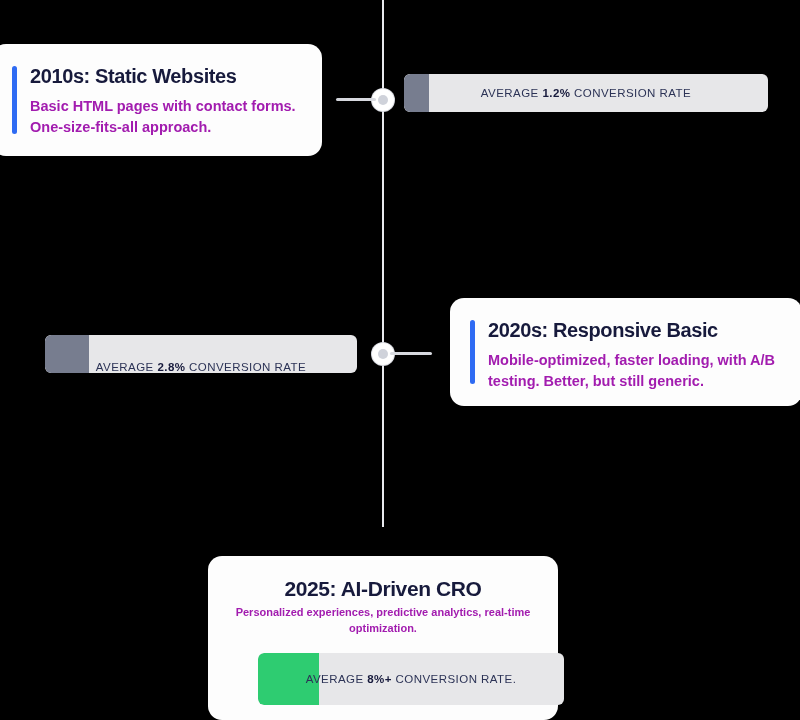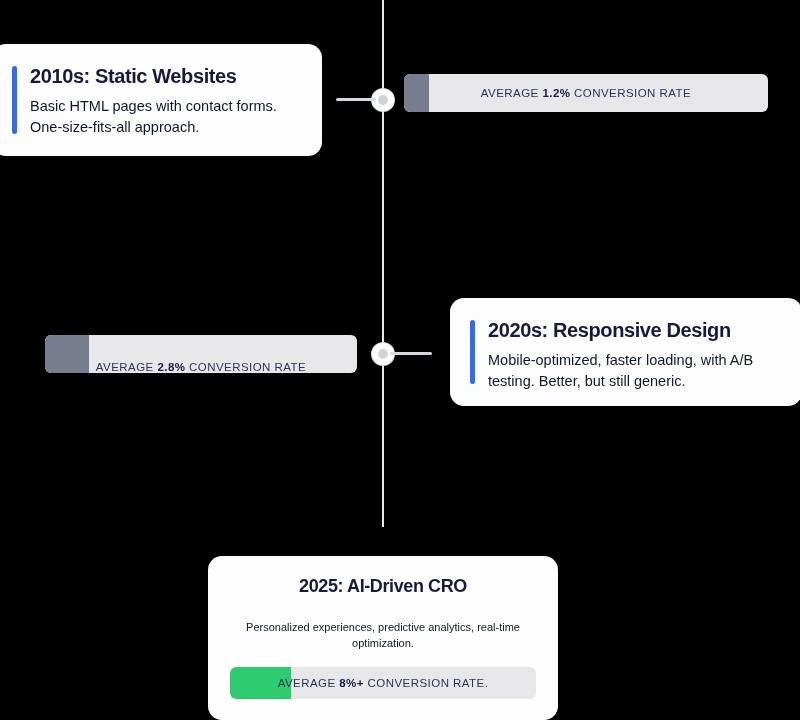--- a/index.html
+++ b/index.html
@@ -107,26 +107,27 @@
   }
 
   .card-title {
     font-size: 20px;
     font-weight: bold;
     color: #171a3c;
     letter-spacing: -0.4px;
     line-height: 1.2;
     margin-bottom: 8px;
   }
-  .card-3 .card-title { font-size: 18px; margin-bottom: 22px; }
+  .card-3 .card-title { font-size: 21px; margin-bottom: 4px; }
 
   .card-desc {
     font-size: 14.5px;
-    color: #0f172a;
+    color: #a21caf;
     line-height: 1.42;
+    font-weight: bold;
   }
   .card-3 .card-desc { font-size: 11px; line-height: 1.45; }
 
   
   .metric-bar {
     position: relative;
     background: #e7e7e9;
     border-radius: 6px;
     overflow: hidden;
     display: flex;
@@ -152,22 +153,23 @@
 
   .bar-standalone {
     position: absolute;
     height: 38px;
   }
   .bar-1 { left: 404px; top: 74px; width: 364px; }
   .bar-2 { left: 45px; top: 335px; width: 312px; align-items: flex-end; }
 
   .bar-inline {
     margin-top: 16px;
-    height: 32px;
+    height: 52px;
     width: 100%;
+    margin-left: 28px;
   }
   .bar-inline .metric-label { font-size: 11.5px; }
 
   .fill-gray { background: #777d8f; }
   .fill-green { background: #2ecc71; }
 </style>
 </head>
 <body>
 
 <div class="stage">
@@ -188,21 +190,21 @@
 
   <div class="metric-bar bar-standalone bar-1">
     <div class="metric-fill fill-gray" style="width:7%"></div>
     <div class="metric-label">
       <span>AVERAGE </span><b>1.2%</b><span> CONVERSION RATE</span>
     </div>
   </div>
 
   <div class="card card-2">
     <div class="card-left-accent"></div>
-    <div class="card-title">2020s: Responsive Design</div>
+    <div class="card-title">2020s: Responsive Basic</div>
     <div class="card-desc">Mobile-optimized, faster loading, with A/B testing. Better, but still generic.</div>
   </div>
 
   <div class="metric-bar bar-standalone bar-2">
     <div class="metric-fill fill-gray" style="width:14%"></div>
     <div class="metric-label">
       <span>AVERAGE </span><b>2.8%</b><span> CONVERSION RATE</span>
     </div>
   </div>
 

